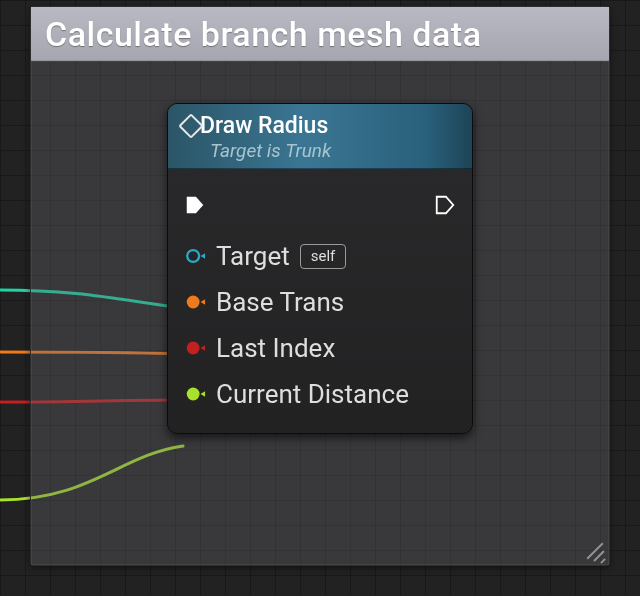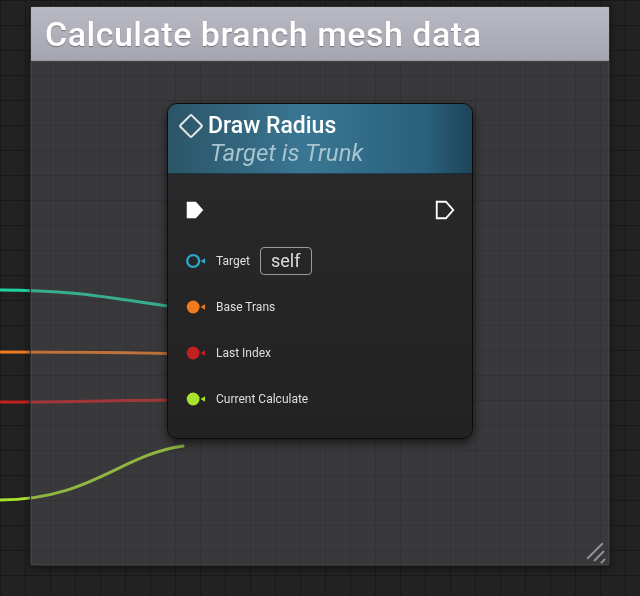--- a/index.html
+++ b/index.html
@@ -90,38 +90,38 @@
     overflow: hidden;
   }
   .fn-header {
     background: linear-gradient(to right, #2b5567, #3a7693 45%, #29607b 85%, #1e4457);
     padding: 8px 14px 6px 14px;
     border-bottom: 1px solid rgba(0,0,0,0.4);
   }
   .fn-title-row {
     display: flex;
     align-items: center;
-    gap: 8px;
+    gap: 0;
   }
   .fn-icon {
     width: 18px; height:18px;
     flex: 0 0 auto;
     transform: rotate(45deg);
     border: 2.5px solid #e6e6e6;
     border-radius: 2px;
   }
   .fn-name {
     color: #ffffff;
     font-size: 23px;
     font-weight: 500;
   }
   .fn-sub {
     color: #a8c4cf;
     font-style: italic;
-    font-size: 24px;
+    font-size: 19px;
     margin-left: 28px;
     margin-top: 0px;
   }
   .fn-body {
     padding: 14px 16px 16px 16px;
     display: flex;
     flex-direction: column;
     gap: 0;
   }
   .pin-row {
@@ -131,30 +131,30 @@
   }
   .exec-row {
     display:flex;
     align-items:center;
     justify-content: space-between;
     height: 44px;
     margin-bottom: 6px;
   }
   .pin-label {
     color: #dedede;
-    font-size: 12px;
+    font-size: 26px;
     font-weight: 400;
     margin-left: 10px;
     text-align: right;
   }
   .self-box {
     border: 1.5px solid #9a9a9a;
     border-radius: 4px;
     padding: 2px 10px 3px 10px;
-    font-size: 18px;
+    font-size: 15px;
     color: #dedede;
     margin-left: 10px;
     font-weight: 400;
   }
 
   
   .pin {
     width: 22px; height: 22px;
     display:flex; align-items:center; justify-content:center;
     flex: 0 0 auto;
@@ -251,17 +251,17 @@
       <span class="pin-label">Last Index</span>
     </div>
 
     <div class="pin-row">
       <span class="pin data">
         <svg viewBox="0 0 24 24">
           <circle cx="10" cy="12" r="7" fill="#a8e22b"></circle>
           <path d="M18 12 L23 9 L23 15 Z" fill="#a8e22b"></path>
         </svg>
       </span>
-      <span class="pin-label">Current Calculate</span>
+      <span class="pin-label">Current Distance</span>
     </div>
 
   </div>
 </div>
 
 </body></html>

